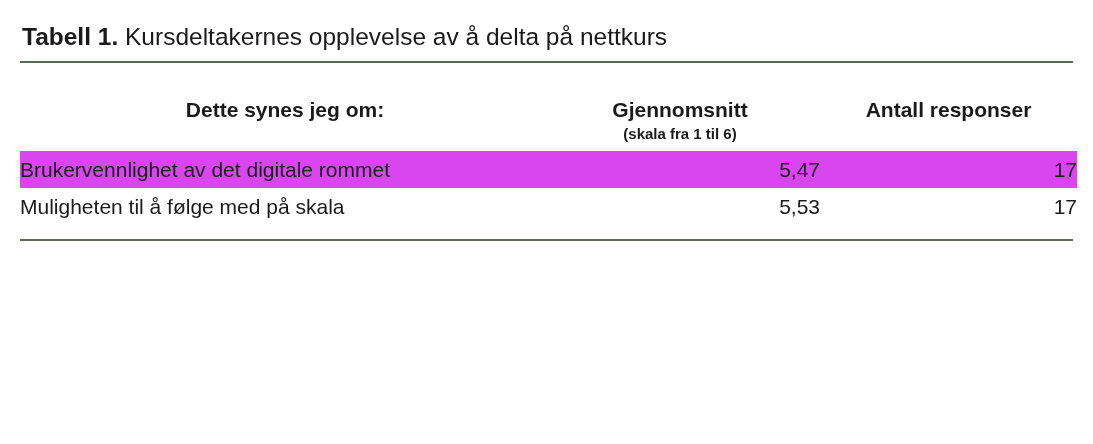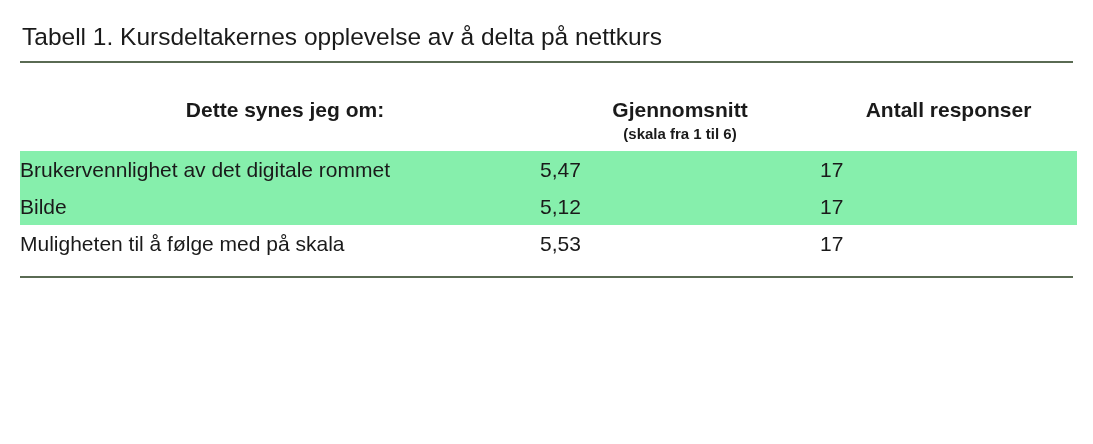--- a/index.html
+++ b/index.html
@@ -23,21 +23,21 @@
   }
   .caption {
     font-size: 24.5px;
     line-height: 1.2;
     padding-top: 22px;
     padding-left: 4px;
     padding-bottom: 10px;
     white-space: nowrap;
   }
   .caption .label {
-    font-weight: normal;
+    font-weight: bold;
   }
   .caption .text {
     font-weight: normal;
     margin-top: 24px;
   }
   .rule-top {
     border-top: 2px solid #5a6b53;
     margin: 0 2px;
   }
   .rule-bottom {
@@ -79,28 +79,28 @@
     font-size: 15px;
   }
   table.data tbody td {
     font-size: 21px;
     padding: 0;
     height: 37px;
     line-height: 37px;
     vertical-align: middle;
   }
   tbody tr.shaded td {
-    background: #86efac;
+    background: #d946ef;
   }
   td.c-name {
     text-align: left;
     padding-left: 10px;
   }
   td.c-mean, td.c-n {
-    text-align: left;
+    text-align: right;
   }
   .bottom-space {
     height: 14px;
   }
 </style>
 </head>
 <body>
 
 <div class="page">
 
@@ -133,25 +133,20 @@
           <div class="head-cell-inner">Antall responser</div>
         </th>
       </tr>
     </thead>
     <tbody>
       <tr class="shaded">
         <td class="c-name">Brukervennlighet av det digitale rommet</td>
         <td class="c-mean">5,47</td>
         <td class="c-n">17</td>
       </tr>
-      <tr class="shaded">
-        <td class="c-name">Bilde</td>
-        <td class="c-mean">5,12</td>
-        <td class="c-n">17</td>
-      </tr>
       <tr>
         <td class="c-name">Muligheten til å følge med på skala</td>
         <td class="c-mean">5,53</td>
         <td class="c-n">17</td>
       </tr>
     </tbody>
   </table>
 
   <div class="bottom-space"></div>
   <div class="rule-bottom"></div>

